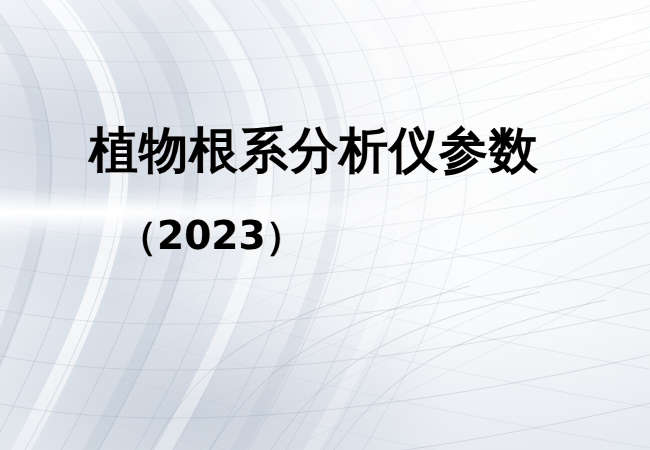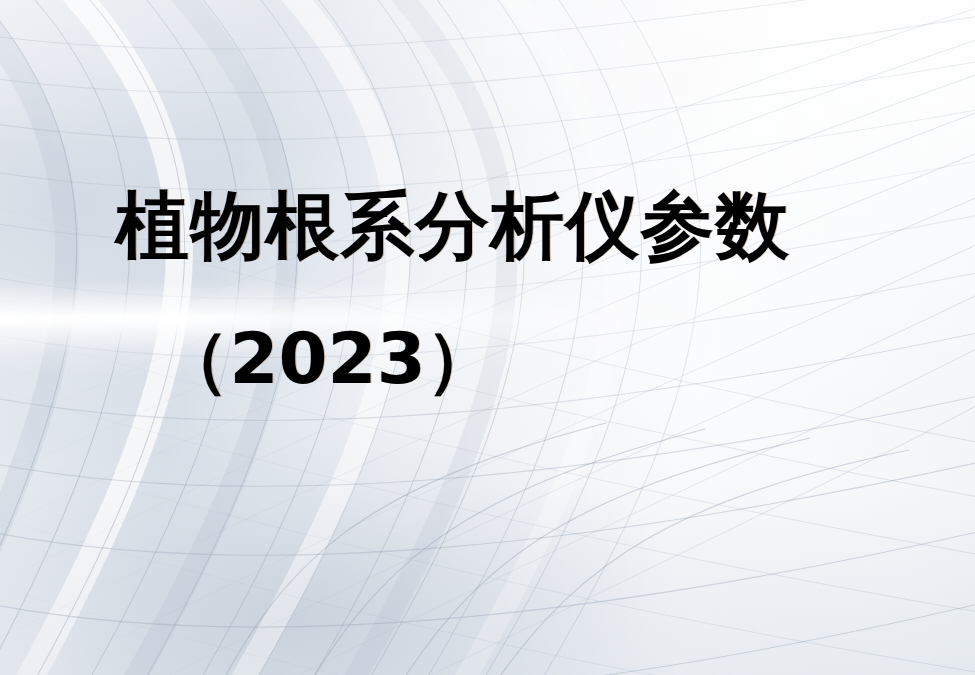--- a/index.html
+++ b/index.html
@@ -99,21 +99,21 @@
       linear-gradient(to bottom,
         rgba(255,255,255,0.30) 0%,
         rgba(255,255,255,0.00) 22%,
         rgba(255,255,255,0.00) 72%,
         rgba(183,194,209,0.22) 100%);
   }
 
   
   #title-block {
     position: absolute;
-    left: 0;
+    left: 12px;
     top: 0;
     width: 518px;
     height: 450px;
   }
 
   .title-line {
     position: absolute;
     color: #000000;
     font-weight: 700;
     white-space: nowrap;
@@ -127,21 +127,21 @@
   #title-line-1 {
     left: 77px;
     top: 126px;
     font-size: 49px;
     letter-spacing: 1px;
   }
 
   #title-line-2 {
     left: 106px;
     top: 216px;
-    font-size: 47px;
+    font-size: 39px;
     letter-spacing: 0px;
   }
 </style>
 </head>
 <body>
 
 <div id="slide">
 
   <div id="bg-base" class="bg-layer"></div>
   <div id="bg-pool" class="bg-layer"></div>

